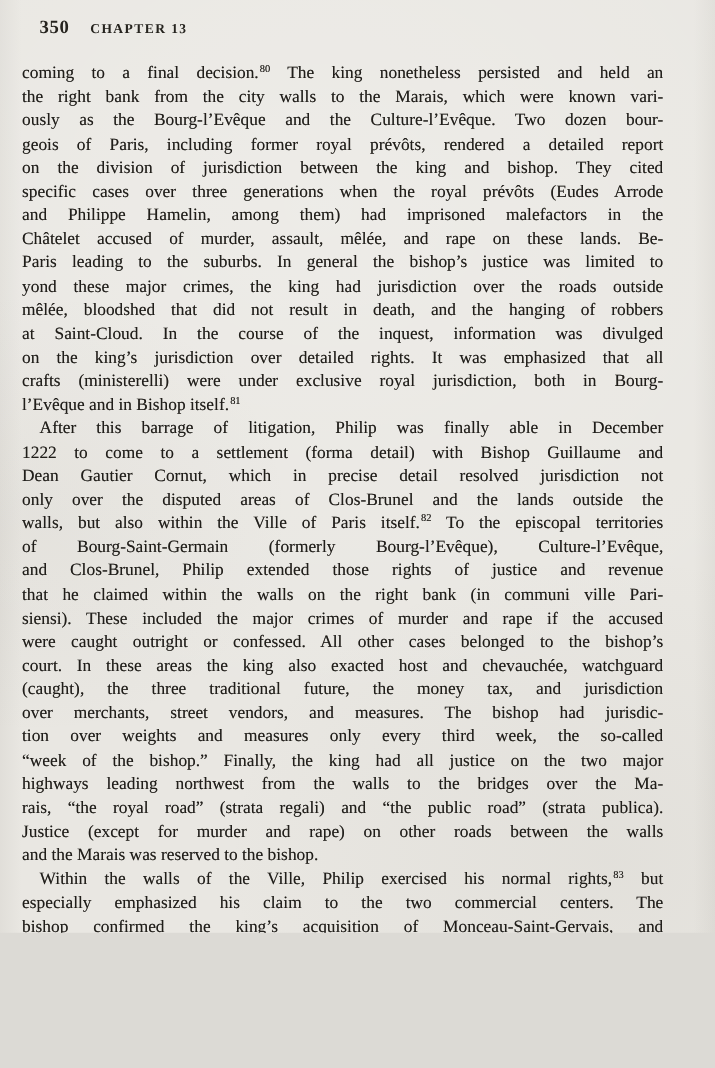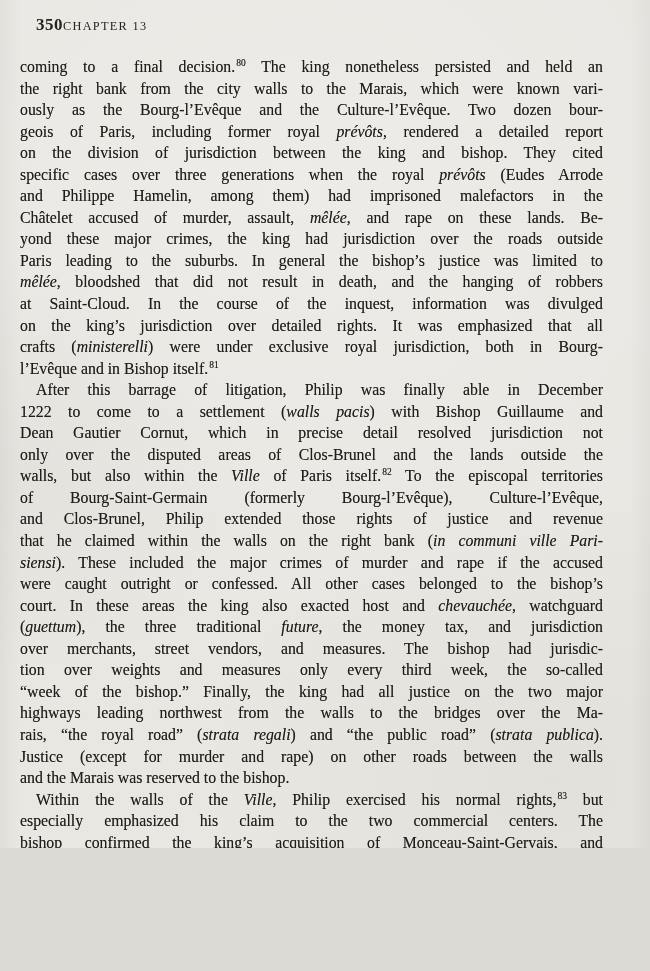--- a/index.html
+++ b/index.html
@@ -26,42 +26,43 @@
     display: flex;
     align-items: baseline;
     color: #26241f;
   }
   .page-number {
     font-size: 17px;
     font-weight: bold;
     letter-spacing: 0.5px;
   }
   .chapter-label {
+    margin-left: 19px;
     font-size: 12.3px;
     letter-spacing: 1.3px;
-    font-weight: 400;
+    font-weight: 700;
   }
   .text-block {
     position: absolute;
     left: 20px; top: 56px;
     width: 583px;
     font-size: 15.8px;
     line-height: 21.55px;
     text-shadow: 0 0 0.5px rgba(32,30,26,0.55);
   }
   .line {
     text-align: justify;
     text-align-last: justify;
     white-space: normal;
     height: 21.55px;
     overflow: visible;
   }
   .line.no-just { text-align-last: left; }
   .line.indent { text-indent: 16px; }
-  .it { font-style: italic; }
+  .it { }
   .sup {
     font-size: 9.5px;
     position: relative;
     top: -6px;
     letter-spacing: 0;
     padding-left: 1px;
   }
 </style>
 </head>
 <body>
@@ -73,39 +74,39 @@
   </div>
   <div class="text-block">
       <div class="line"><span>coming to a final decision.</span><span class="sup">80</span><span> The king nonetheless persisted and held an</span></div>
       <div class="line"><span>the right bank from the city walls to the Marais, which were known vari-</span></div>
       <div class="line"><span>ously as the Bourg-l’Evêque and the Culture-l’Evêque. Two dozen bour-</span></div>
       <div class="line"><span>geois of Paris, including former royal </span><span class="it">prévôts</span><span>, rendered a detailed report</span></div>
       <div class="line"><span>on the division of jurisdiction between the king and bishop. They cited</span></div>
       <div class="line"><span>specific cases over three generations when the royal </span><span class="it">prévôts</span><span> (Eudes Arrode</span></div>
       <div class="line"><span>and Philippe Hamelin, among them) had imprisoned malefactors in the</span></div>
       <div class="line"><span>Châtelet accused of murder, assault, </span><span class="it">mêlée</span><span>, and rape on these lands. Be-</span></div>
+      <div class="line"><span>Paris leading to the suburbs. In general the bishop’s justice was limited to</span></div>
       <div class="line"><span>yond these major crimes, the king had jurisdiction over the roads outside</span></div>
-      <div class="line"><span>Paris leading to the suburbs. In general the bishop’s justice was limited to</span></div>
       <div class="line"><span class="it">mêlée</span><span>, bloodshed that did not result in death, and the hanging of robbers</span></div>
       <div class="line"><span>at Saint-Cloud. In the course of the inquest, information was divulged</span></div>
       <div class="line"><span>on the king’s jurisdiction over detailed rights. It was emphasized that all</span></div>
       <div class="line"><span>crafts (</span><span class="it">ministerelli</span><span>) were under exclusive royal jurisdiction, both in Bourg-</span></div>
       <div class="line no-just"><span>l’Evêque and in Bishop itself.</span><span class="sup">81</span></div>
       <div class="line indent"><span>After this barrage of litigation, Philip was finally able in December</span></div>
-      <div class="line"><span>1222 to come to a settlement (</span><span class="it">walls pacis</span><span>) with Bishop Guillaume and</span></div>
+      <div class="line"><span>1222 to come to a settlement (</span><span class="it">forma detail</span><span>) with Bishop Guillaume and</span></div>
       <div class="line"><span>Dean Gautier Cornut, which in precise detail resolved jurisdiction not</span></div>
       <div class="line"><span>only over the disputed areas of Clos-Brunel and the lands outside the</span></div>
       <div class="line"><span>walls, but also within the </span><span class="it">Ville</span><span> of Paris itself.</span><span class="sup">82</span><span> To the episcopal territories</span></div>
       <div class="line"><span>of Bourg-Saint-Germain (formerly Bourg-l’Evêque), Culture-l’Evêque,</span></div>
       <div class="line"><span>and Clos-Brunel, Philip extended those rights of justice and revenue</span></div>
       <div class="line"><span>that he claimed within the walls on the right bank (</span><span class="it">in communi ville Pari-</span></div>
       <div class="line"><span class="it">siensi</span><span>). These included the major crimes of murder and rape if the accused</span></div>
       <div class="line"><span>were caught outright or confessed. All other cases belonged to the bishop’s</span></div>
       <div class="line"><span>court. In these areas the king also exacted host and </span><span class="it">chevauchée</span><span>, watchguard</span></div>
-      <div class="line"><span>(</span><span class="it">guettum</span><span>), the three traditional </span><span class="it">future</span><span>, the money tax, and jurisdiction</span></div>
+      <div class="line"><span>(</span><span class="it">caught</span><span>), the three traditional </span><span class="it">future</span><span>, the money tax, and jurisdiction</span></div>
       <div class="line"><span>over merchants, street vendors, and measures. The bishop had jurisdic-</span></div>
       <div class="line"><span>tion over weights and measures only every third week, the so-called</span></div>
       <div class="line"><span>“week of the bishop.” Finally, the king had all justice on the two major</span></div>
       <div class="line"><span>highways leading northwest from the walls to the bridges over the Ma-</span></div>
       <div class="line"><span>rais, “the royal road” (</span><span class="it">strata regali</span><span>) and “the public road” (</span><span class="it">strata publica</span><span>).</span></div>
       <div class="line"><span>Justice (except for murder and rape) on other roads between the walls</span></div>
       <div class="line no-just"><span>and the Marais was reserved to the bishop.</span></div>
       <div class="line indent"><span>Within the walls of the </span><span class="it">Ville</span><span>, Philip exercised his normal rights,</span><span class="sup">83</span><span> but</span></div>
       <div class="line"><span>especially emphasized his claim to the two commercial centers. The</span></div>
       <div class="line"><span>bishop confirmed the king’s acquisition of Monceau-Saint-Gervais, and</span></div>

